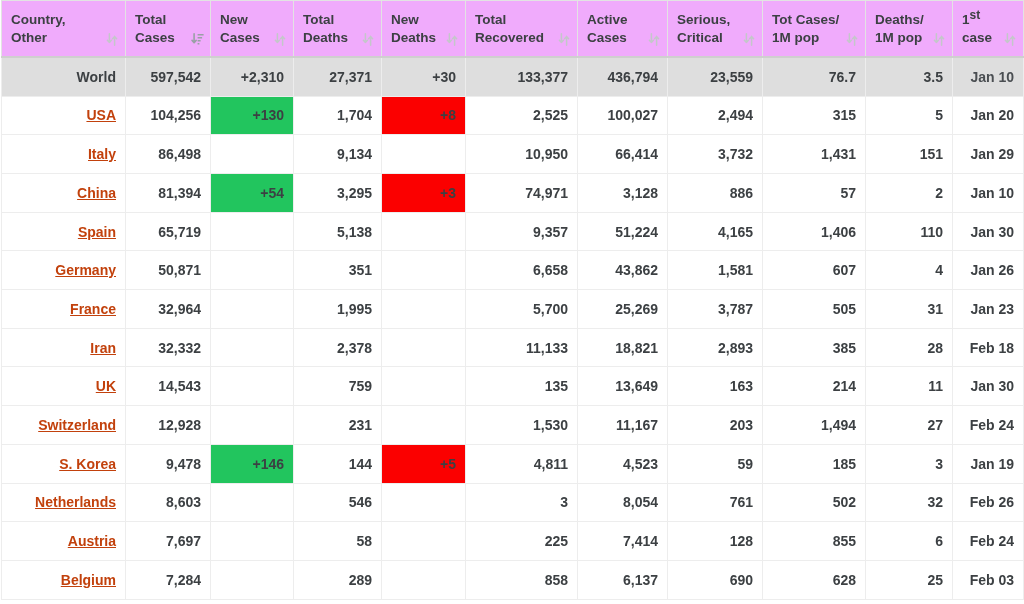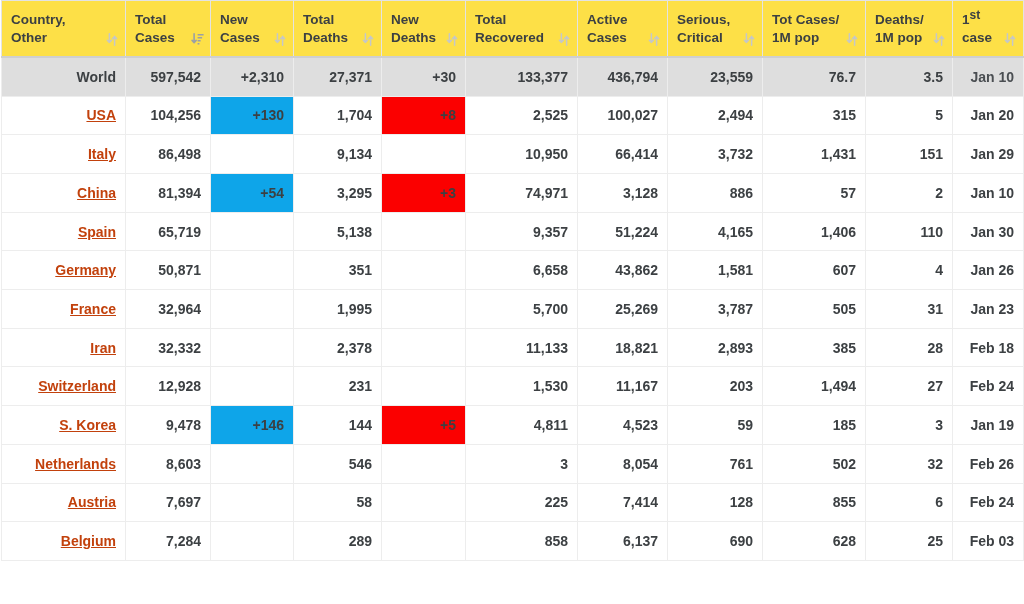--- a/index.html
+++ b/index.html
@@ -25,21 +25,21 @@
   table.stats {
     border-collapse: collapse;
     table-layout: fixed;
     width: 1022px;
     margin-left: 1px;
     font-size: 13.5px;
   }
 
   
   table.stats thead th {
-    background: #fde047;
+    background: #f0abfc;
     border: 1px solid #e3e3e3;
     border-bottom: 2px solid #cfcfcf;
     padding: 10px 9px 9px 9px;
     vertical-align: bottom;
     font-weight: bold;
     font-size: 13.5px;
     color: #3c4043;
     line-height: 1.35;
     height: 48px;
     box-sizing: border-box;
@@ -107,21 +107,21 @@
     border-color: #d2d2d2;
     font-weight: normal;
     color: #3c4043;
     height: 39px;
   }
   tr.row-world td.cell-country { font-weight: bold; }
   tr.row-world td.cell-date { color: #4a4e52; }
 
   
   td.hl-new-cases {
-    background: #0ea5e9;
+    background: #22c55e;
     margin-top: 39px;
   }
   td.hl-new-deaths {
     background: #fb0000;
     color: #ffffff;
   }
 </style>
 </head>
 <body>
 
@@ -378,20 +378,33 @@
           <td class="">2,378</td>
           <td class=""></td>
           <td class="">11,133</td>
           <td class="">18,821</td>
           <td class="">2,893</td>
           <td class="">385</td>
           <td class="">28</td>
           <td class="cell-date">Feb 18</td>
         </tr>
         <tr class="row-country">
+          <td class="cell-country"><a class="country-link" href="#">UK</a></td>
+          <td class="">14,543</td>
+          <td class=""></td>
+          <td class="">759</td>
+          <td class=""></td>
+          <td class="">135</td>
+          <td class="">13,649</td>
+          <td class="">163</td>
+          <td class="">214</td>
+          <td class="">11</td>
+          <td class="cell-date">Jan 30</td>
+        </tr>
+        <tr class="row-country">
           <td class="cell-country"><a class="country-link" href="#">Switzerland</a></td>
           <td class="">12,928</td>
           <td class=""></td>
           <td class="">231</td>
           <td class=""></td>
           <td class="">1,530</td>
           <td class="">11,167</td>
           <td class="">203</td>
           <td class="">1,494</td>
           <td class="">27</td>

